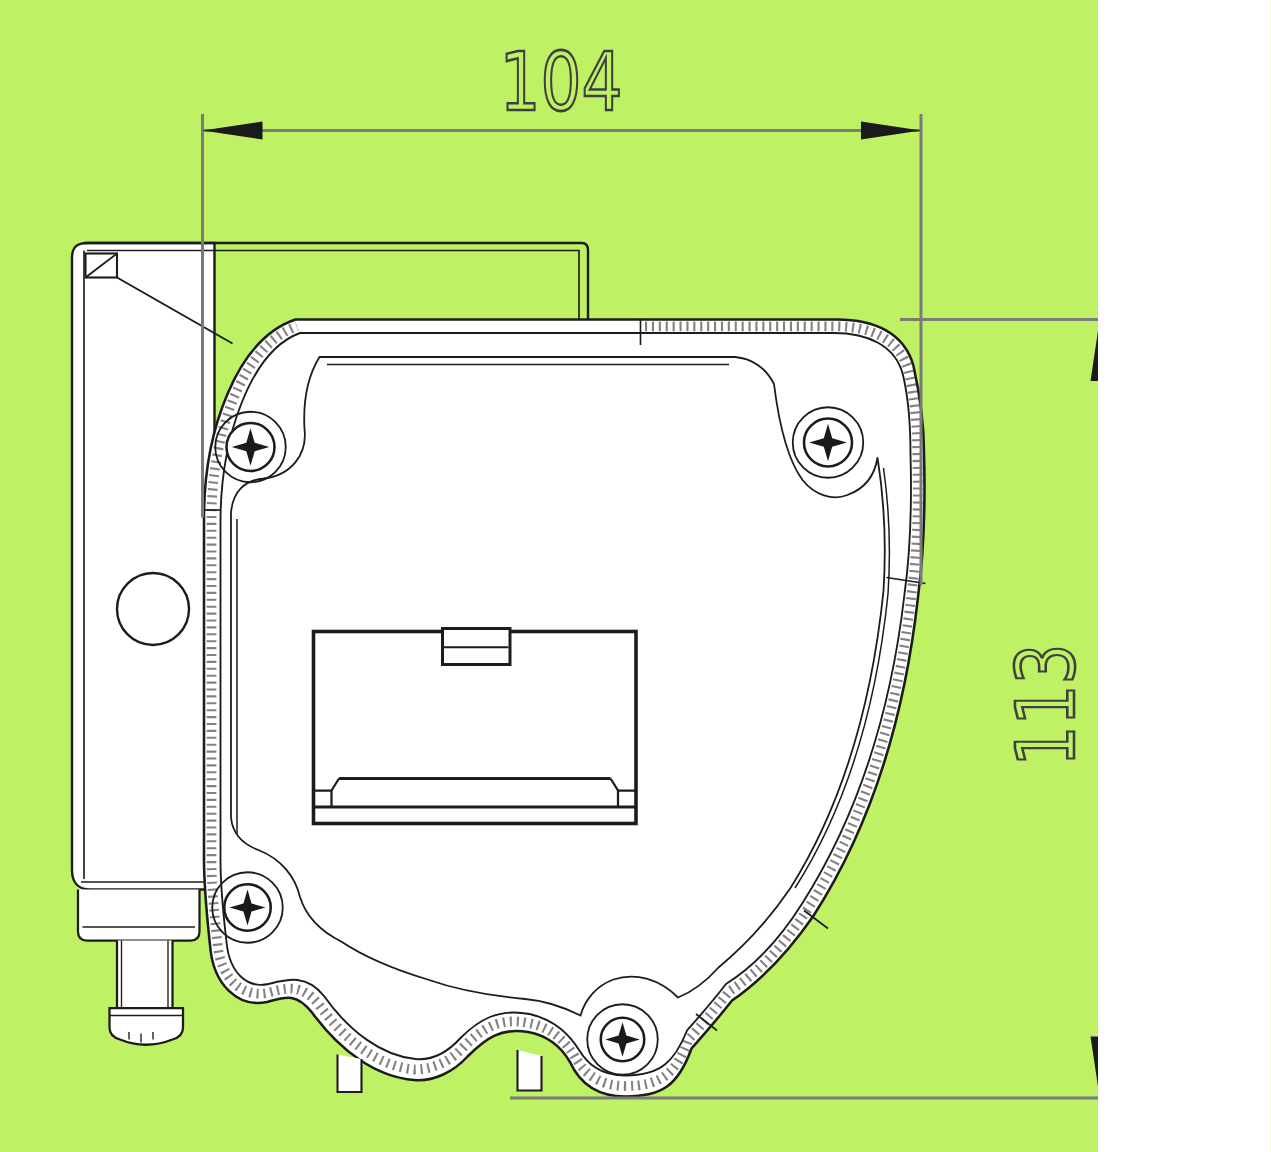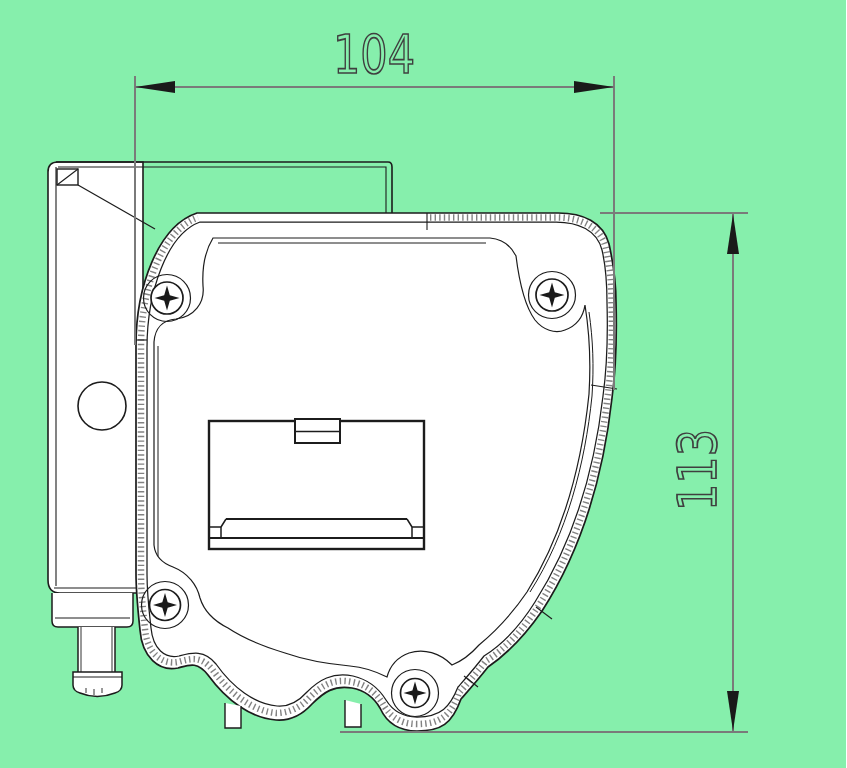--- a/index.html
+++ b/index.html
@@ -1,16 +1,16 @@
 <!DOCTYPE html>
 <html><head>
 <meta charset="utf-8">
 <style>
   html,body{margin:0;padding:0;background:#ffffff;}
-  .stage{position:relative;width:846px;height:768px;background:#86efac;overflow:hidden;
+  .stage{position:relative;width:732px;height:768px;background:#bef264;overflow:hidden;
          font-family:"DejaVu Sans", sans-serif;}
   svg{display:block;}
   .nofill{fill:none;}
   .white{fill:#ffffff;}
   .dimtext{font-family:"DejaVu Sans", sans-serif;font-size:54px;fill:none;}
   .tex{fill:none;stroke-dasharray:1.4 3.2;opacity:.55;}
 </style>
 </head>
 <body>
 

